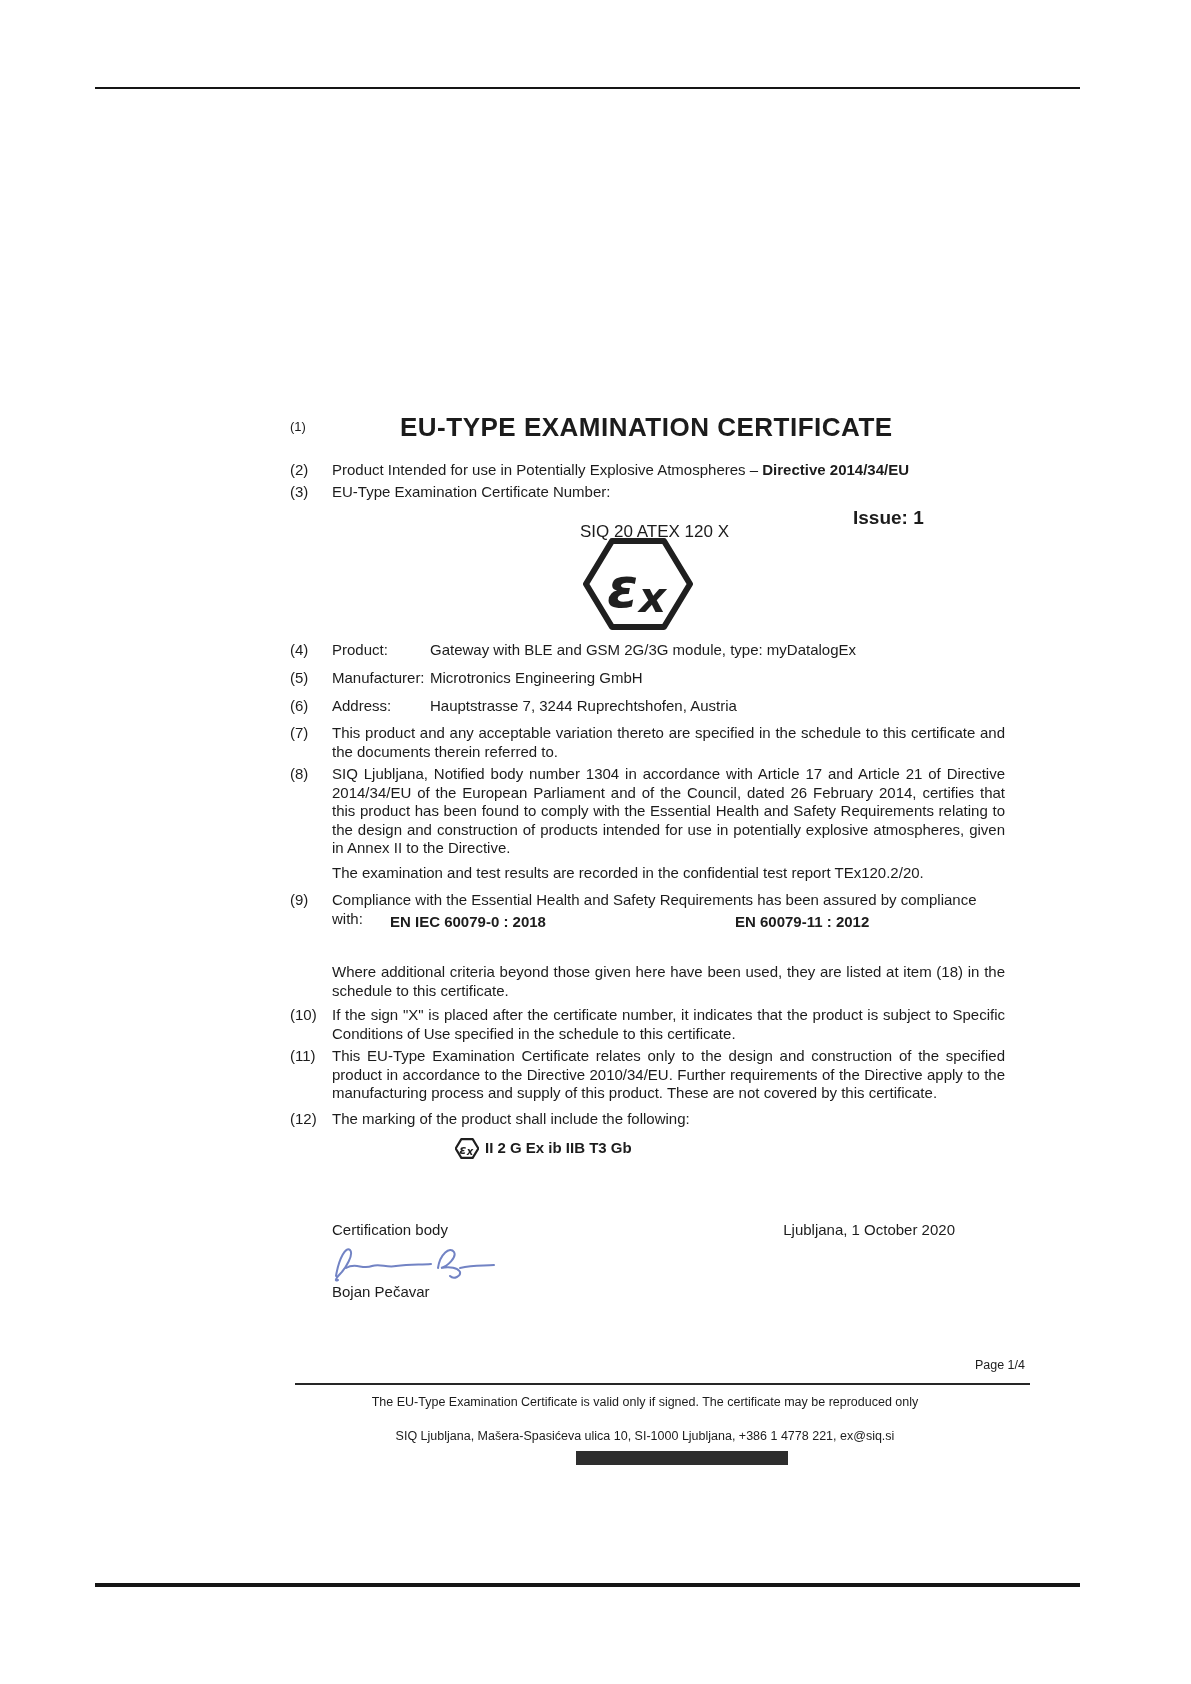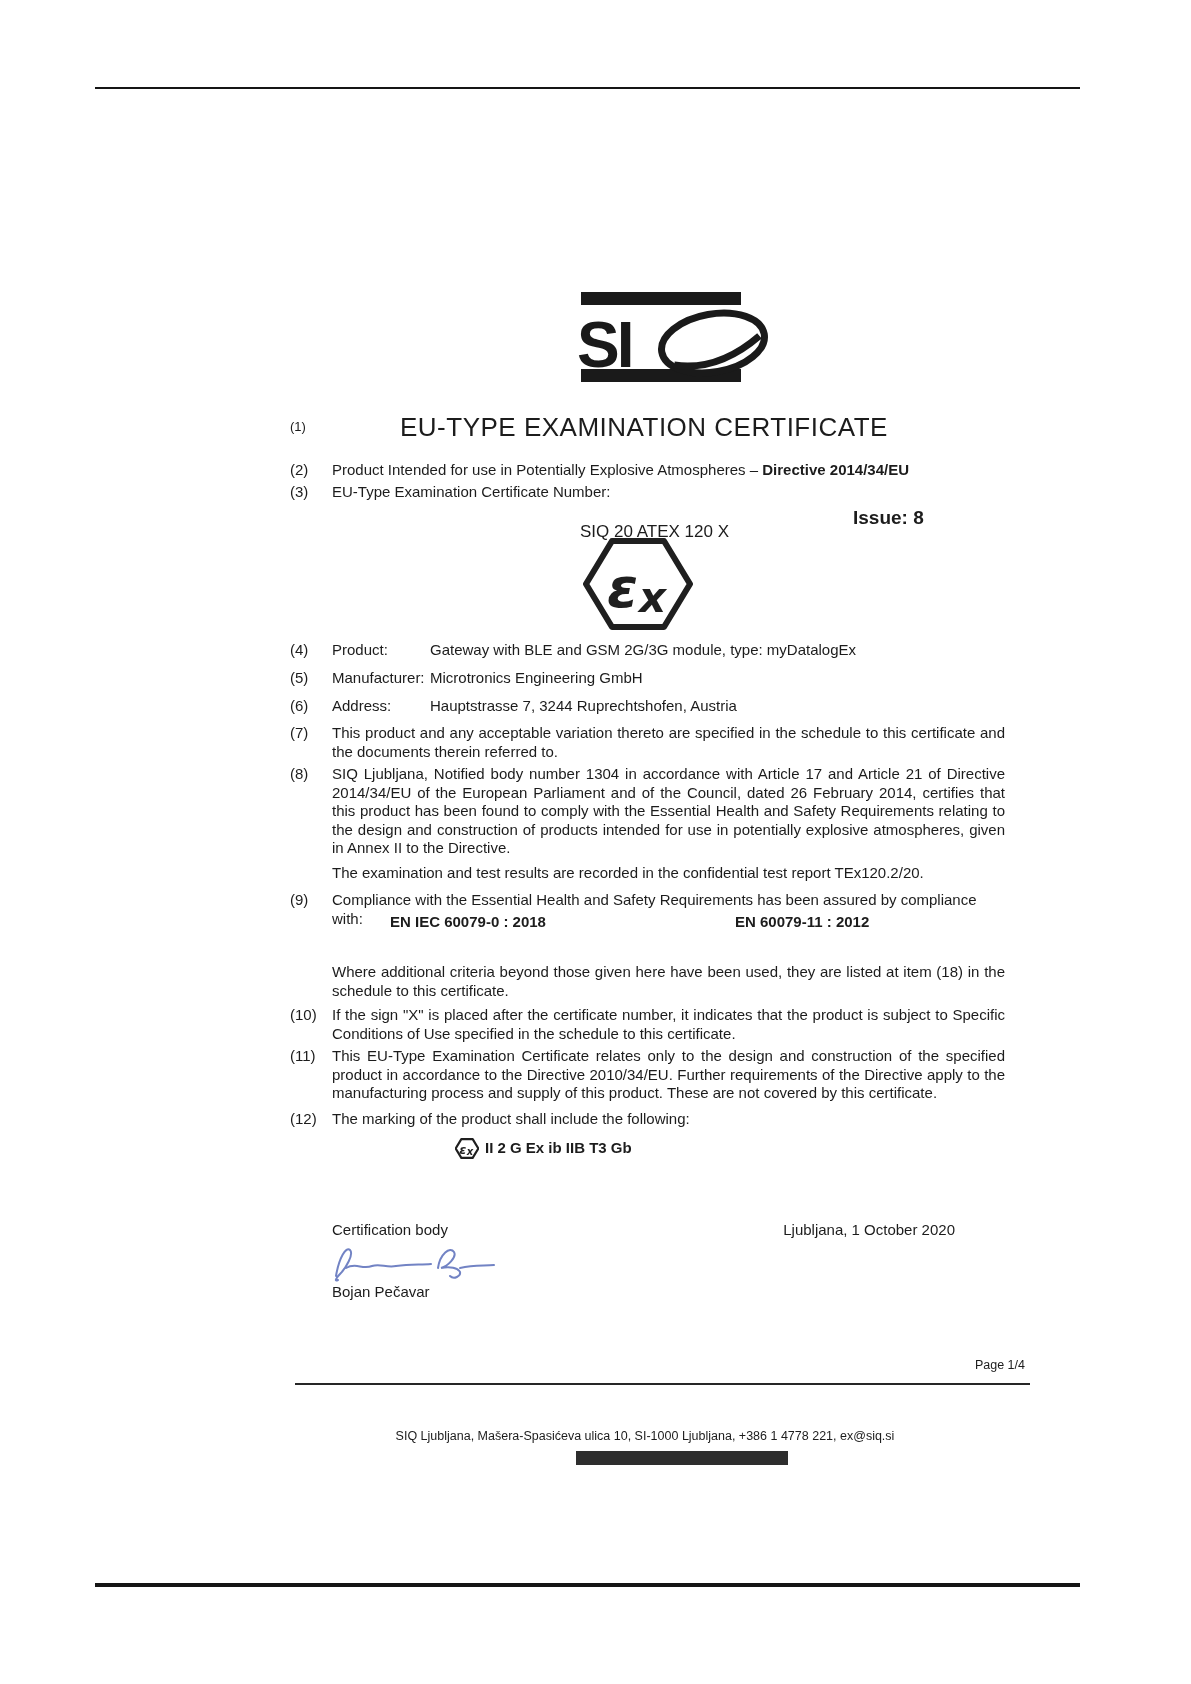--- a/index.html
+++ b/index.html
@@ -15,21 +15,21 @@
 
   
   .content { position:absolute; left:290px; top:418px; width:715px; font-size:15px; line-height:18.5px; }
   .row { position:absolute; left:0; width:715px; }
   .num { position:absolute; left:0; top:0; white-space:nowrap; }
   .txt { margin-left:42px; width:673px; text-align:justify; }
   .txt.nojust { text-align:left; }
   .kv-label { display:inline-block; width:98px; }
   .bold { font-weight:bold; }
 
-  .title-row .title { margin-left:110px; font-size:26px; font-weight:normal; letter-spacing:.5px; white-space:nowrap; }
+  .title-row .title { margin-left:110px; font-size:26px; font-weight:bold; letter-spacing:.5px; white-space:nowrap; }
   .certnum { position:absolute; left:290px; top:14px; font-size:17px; font-weight:normal; white-space:nowrap; }
   .issue { position:absolute; left:563px; top:0; font-size:19px; font-weight:bold; white-space:nowrap; }
   .std-left { position:absolute; left:100px; top:0; font-weight:bold; white-space:nowrap; }
   .std-right { position:absolute; left:445px; top:0; font-weight:bold; white-space:nowrap; }
 
   .hex-big { position:absolute; left:293px; top:0; }
   .marking-line { margin-left:165px; display:flex; align-items:center; gap:6px; }
   .marking-text { font-weight:bold; white-space:nowrap; }
 
   .sig-label { margin-left:42px; }
@@ -43,52 +43,41 @@
   .footer-addr { position:absolute; left:290px; top:1429px; width:710px; text-align:center; font-size:12.5px; }
   .redact-bar { position:absolute; left:576px; top:1451px; width:212px; height:14px; background:#2e2e2e; }
 </style>
 </head>
 <body>
 
 <div class="page">
 
   <div class="rule-top"></div>
 
-  <div class="logo">
-    <svg width="205" height="100" viewBox="0 0 205 100">
-      <rect x="6" y="4" width="160" height="13" fill="#1a1a1a"></rect>
-      <rect x="6" y="81" width="160" height="13" fill="#1a1a1a"></rect>
-      <text x="2" y="79" font-family="Liberation Sans, sans-serif" font-size="64" font-weight="bold" letter-spacing="-3" fill="#1a1a1a">SI</text>
-      <g transform="rotate(-10 138 55)">
-        <ellipse cx="138" cy="55" rx="52" ry="29" fill="#ffffff" stroke="#1a1a1a" stroke-width="7"></ellipse>
-        <path d="M96,70 Q138,84 185,56" fill="none" stroke="#1a1a1a" stroke-width="7"></path>
-      </g>
-    </svg>
-  </div>
 
   <div class="content">
 
     <div class="row title-row" style="top:0px">
       <span class="num" style="font-size:13px">(1)</span>
       <div class="title">EU-TYPE EXAMINATION CERTIFICATE</div>
     </div>
 
     <div class="row" style="top:43px">
       <span class="num">(2)</span>
       <div class="txt nojust"><span>Product Intended for use in Potentially Explosive Atmospheres – </span><span class="bold">Directive 2014/34/EU</span></div>
     </div>
 
     <div class="row" style="top:65px">
       <span class="num">(3)</span>
       <div class="txt nojust">EU-Type Examination Certificate Number:</div>
     </div>
 
     <div class="row" style="top:91px; height:26px">
       <span class="certnum">SIQ 20 ATEX 120 X</span>
-      <span class="issue">Issue: 8</span>
+      <span class="issue">Issue: 1</span>
     </div>
 
     <div class="row" style="top:119px; height:96px">
       <svg class="hex-big" width="110" height="94" viewBox="0 0 110 94">
         <path d="M3,47 L29,4 L81,4 L107,47 L81,90 L29,90 Z" fill="none" stroke="#1f1f1f" stroke-width="6" stroke-linejoin="round"></path>
         <text x="24" y="70" font-family="DejaVu Sans, sans-serif" font-size="56" font-style="italic" font-weight="bold" fill="#1f1f1f">ε</text>
         <text x="56" y="75" font-family="DejaVu Sans, sans-serif" font-size="42" font-style="italic" font-weight="bold" fill="#1f1f1f">x</text>
       </svg>
     </div>
 
@@ -174,19 +163,20 @@
     </div>
     <div class="row" style="top:865px">
       <div class="sig-name">Bojan Pečavar</div>
     </div>
 
   </div>
 
   <div class="page-num">Page 1/4</div>
   <div class="sep-line"></div>
   <div class="footer-small">
+    <div>The EU-Type Examination Certificate is valid only if signed. The certificate may be reproduced only</div>
   </div>
   <div class="footer-addr">SIQ Ljubljana, Mašera-Spasićeva ulica 10, SI-1000 Ljubljana, +386 1 4778 221, ex@siq.si</div>
   <div class="redact-bar"></div>
 
   <div class="rule-bottom"></div>
 
 </div>
 
 </body></html>

